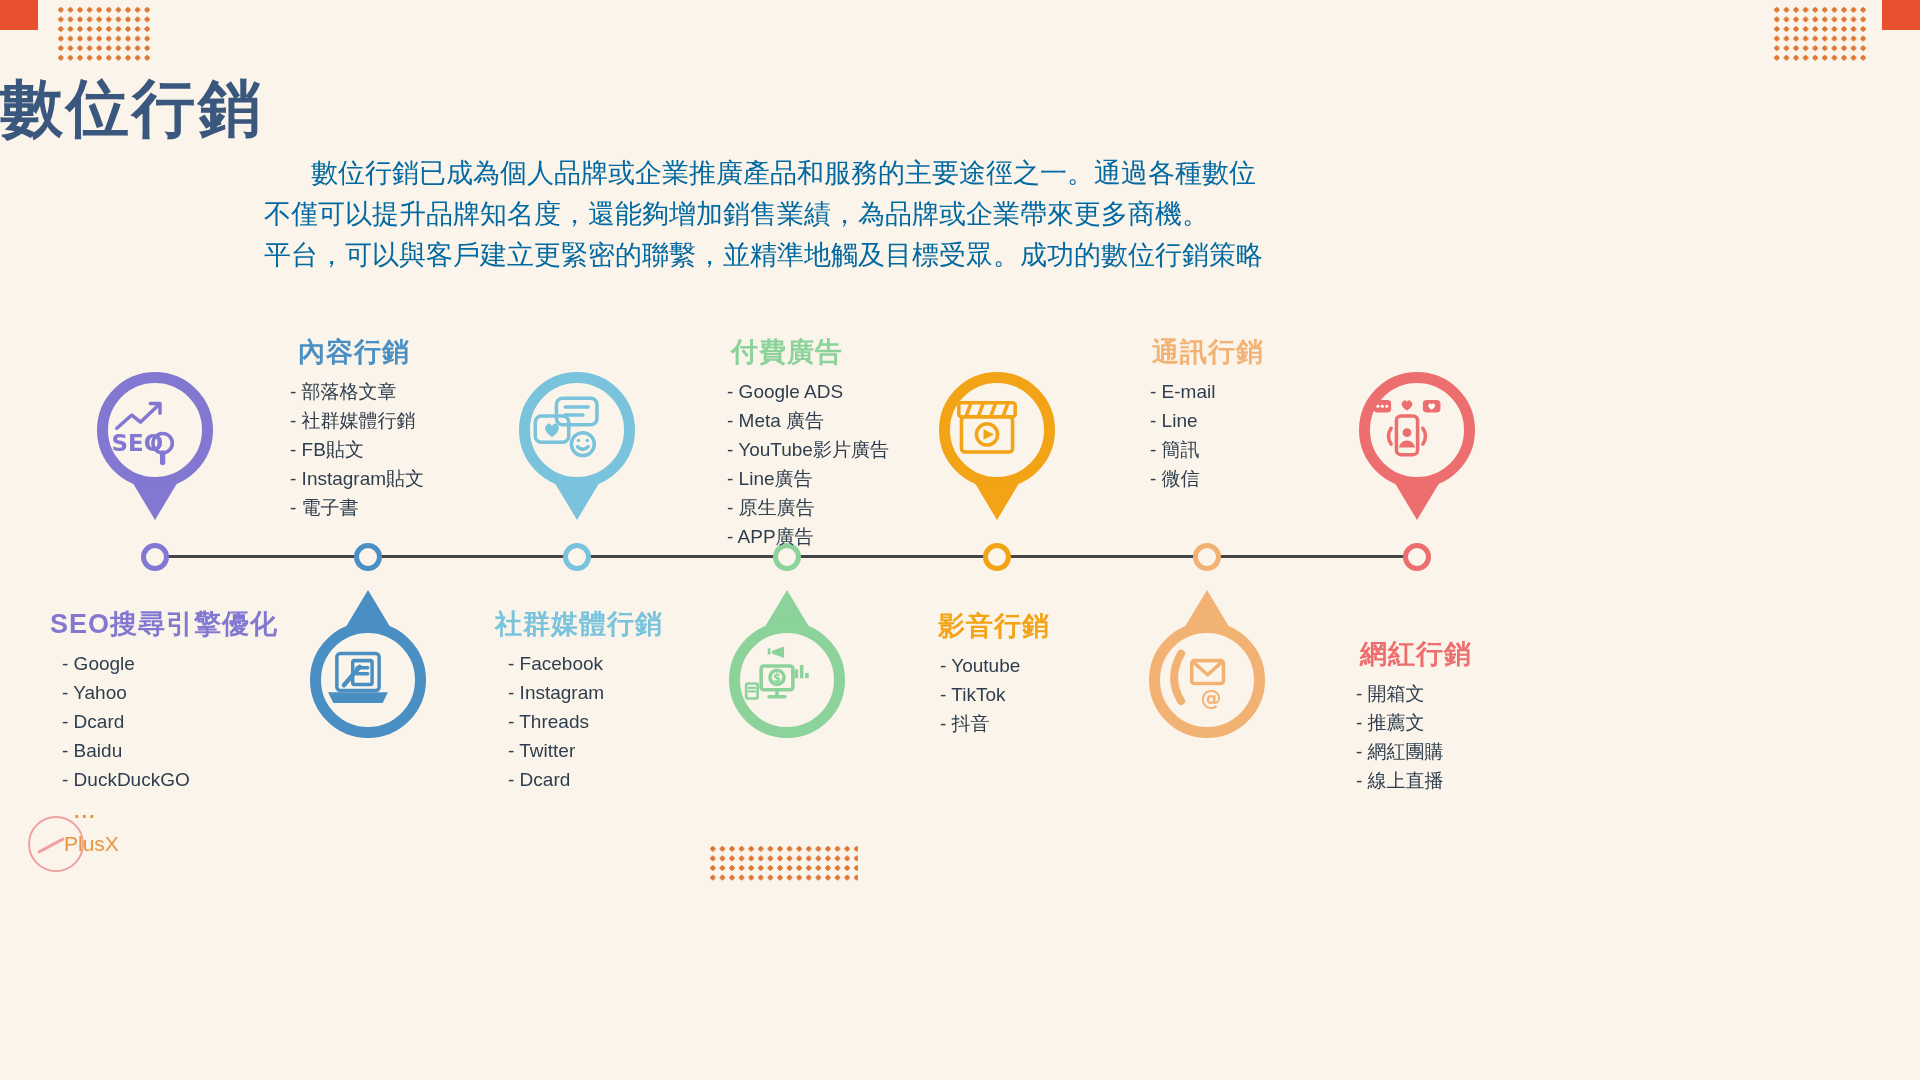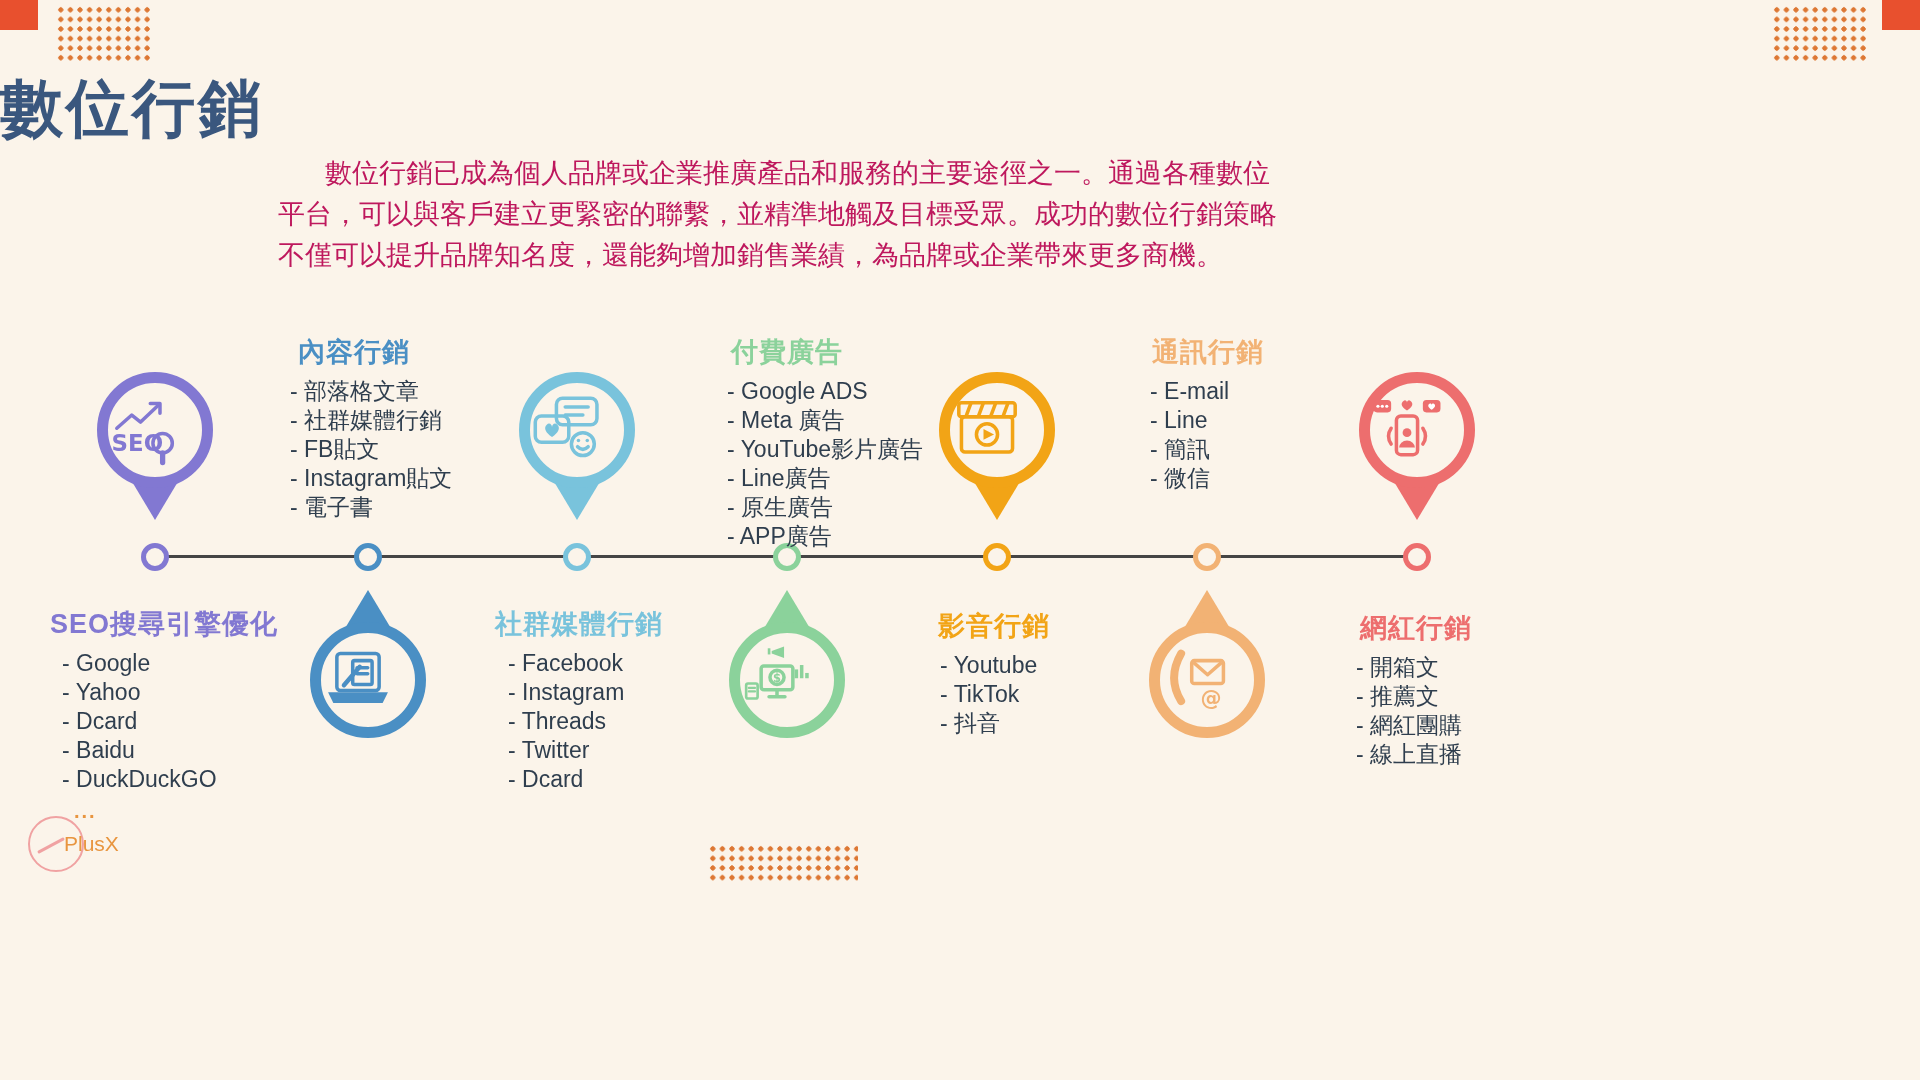--- a/index.html
+++ b/index.html
@@ -21,23 +21,23 @@
   .dots-tr { left:1772px; top:5px; width:94px; height:58px; }
   .dots-bottom { left:708px; top:844px; width:150px; height:39px; }
 
   
   .main-title {
     position:absolute; left:0; top:66px; width:1556px; margin:0;
     text-align:left; font-family:"DejaVu Serif","Liberation Serif",serif;
     font-weight:bold; font-size:63px; letter-spacing:3px; color:var(--titlec,#3A577E);
   }
   .intro {
-    position:absolute; left:278px; top:152px; width:1020px;
+    position:absolute; left:264px; top:152px; width:1020px;
     font-family:"DejaVu Serif","Liberation Serif",serif;
-    font-size:27px; line-height:41px; color:#be185d;
+    font-size:27px; line-height:41px; color:#0369a1;
   }
   .intro-line.indent { text-indent:47px; }
 
   
   .timeline-line { position:absolute; left:155px; top:555px; width:1262px; height:3px; background:var(--line,#454545); z-index:1; }
   .node {
     position:absolute; top:543px; width:28px; height:28px; box-sizing:border-box;
     border:5px solid var(--c,#888); border-radius:50%; background:var(--bg,#FBF4EA); z-index:3;
   }
 
@@ -52,21 +52,21 @@
     display:flex; align-items:center; justify-content:flex-start;
   }
   .pin-below .pin-circle { margin-top:32px; }
   .pin-tip { position:absolute; left:50%; transform:translateX(-50%); width:0; height:0; z-index:1; }
   .tip-down { top:98px; border-left:30px solid transparent; border-right:30px solid transparent; border-top:50px solid var(--c,#888); }
   .tip-up { top:0; border-left:30px solid transparent; border-right:30px solid transparent; border-bottom:50px solid var(--c,#888); }
 
   
   .cat { position:absolute; z-index:4; }
   .cat-title { font-size:27px; font-weight:bold; letter-spacing:1px; color:var(--c,#888); margin-bottom:7px; white-space:nowrap; }
-  .cat-item { font-size:23px; line-height:29px; color:var(--text,#2F3E4E); white-space:nowrap; }
+  .cat-item { font-size:19px; line-height:29px; color:var(--text,#2F3E4E); white-space:nowrap; }
 
   
   .logo { position:absolute; left:26px; top:804px; width:130px; height:74px; z-index:4; }
   .logo-circle { position:absolute; left:2px; top:12px; width:52px; height:52px; border:2px solid #F0A2A2; border-radius:50%; }
   .logo-pencil { position:absolute; left:10px; top:40px; width:30px; height:3px; background:#F0A2A2; transform:rotate(-28deg); border-radius:2px; }
   .logo-dots { position:absolute; left:48px; top:-4px; font-size:20px; font-weight:bold; letter-spacing:2px; color:var(--logoc,#E8953F); }
   .logo-text { position:absolute; left:38px; top:28px; font-size:21px; color:var(--logoc,#E8953F); }
 </style>
 </head>
 <body>
@@ -75,22 +75,22 @@
 
   <div class="corner-square sq-left"></div>
   <div class="dot-grid dots-tl"></div>
   <div class="dot-grid dots-tr"></div>
   <div class="corner-square sq-right"></div>
   <div class="dot-grid dots-bottom"></div>
 
   <h1 class="main-title">數位行銷</h1>
   <div class="intro">
     <div class="intro-line indent">數位行銷已成為個人品牌或企業推廣產品和服務的主要途徑之一。通過各種數位</div>
+    <div class="intro-line">不僅可以提升品牌知名度，還能夠增加銷售業績，為品牌或企業帶來更多商機。</div>
     <div class="intro-line">平台，可以與客戶建立更緊密的聯繫，並精準地觸及目標受眾。成功的數位行銷策略</div>
-    <div class="intro-line">不僅可以提升品牌知名度，還能夠增加銷售業績，為品牌或企業帶來更多商機。</div>
   </div>
 
   <div class="timeline-line"></div>
   <div class="node" style="left: 141px; --c: #8278D2;"></div>
   <div class="node" style="left: 354px; --c: #4A8FC4;"></div>
   <div class="node" style="left: 563px; --c: #79C3DC;"></div>
   <div class="node" style="left: 773px; --c: #8BD29B;"></div>
   <div class="node" style="left: 983px; --c: #F2A416;"></div>
   <div class="node" style="left: 1193px; --c: #F2B274;"></div>
   <div class="node" style="left: 1403px; --c: #ED6E6E;"></div>
@@ -279,21 +279,21 @@
   <div class="cat" style="left: 1152px; top: 334px; --c: #F2B274;">
     <div class="cat-title">通訊行銷</div>
     <div class="cat-items" style="margin-left:-2px">
         <div class="cat-item">- E-mail</div>
         <div class="cat-item">- Line</div>
         <div class="cat-item">- 簡訊</div>
         <div class="cat-item">- 微信</div>
       </div>
   </div>
 
-  <div class="cat" style="left: 1360px; top: 610px; --c: #ED6E6E;">
+  <div class="cat" style="left: 1360px; top: 636px; --c: #ED6E6E;">
     <div class="cat-title">網紅行銷</div>
     <div class="cat-items" style="margin-left:-4px">
         <div class="cat-item">- 開箱文</div>
         <div class="cat-item">- 推薦文</div>
         <div class="cat-item">- 網紅團購</div>
         <div class="cat-item">- 線上直播</div>
       </div>
   </div>
 
   <div class="logo">

